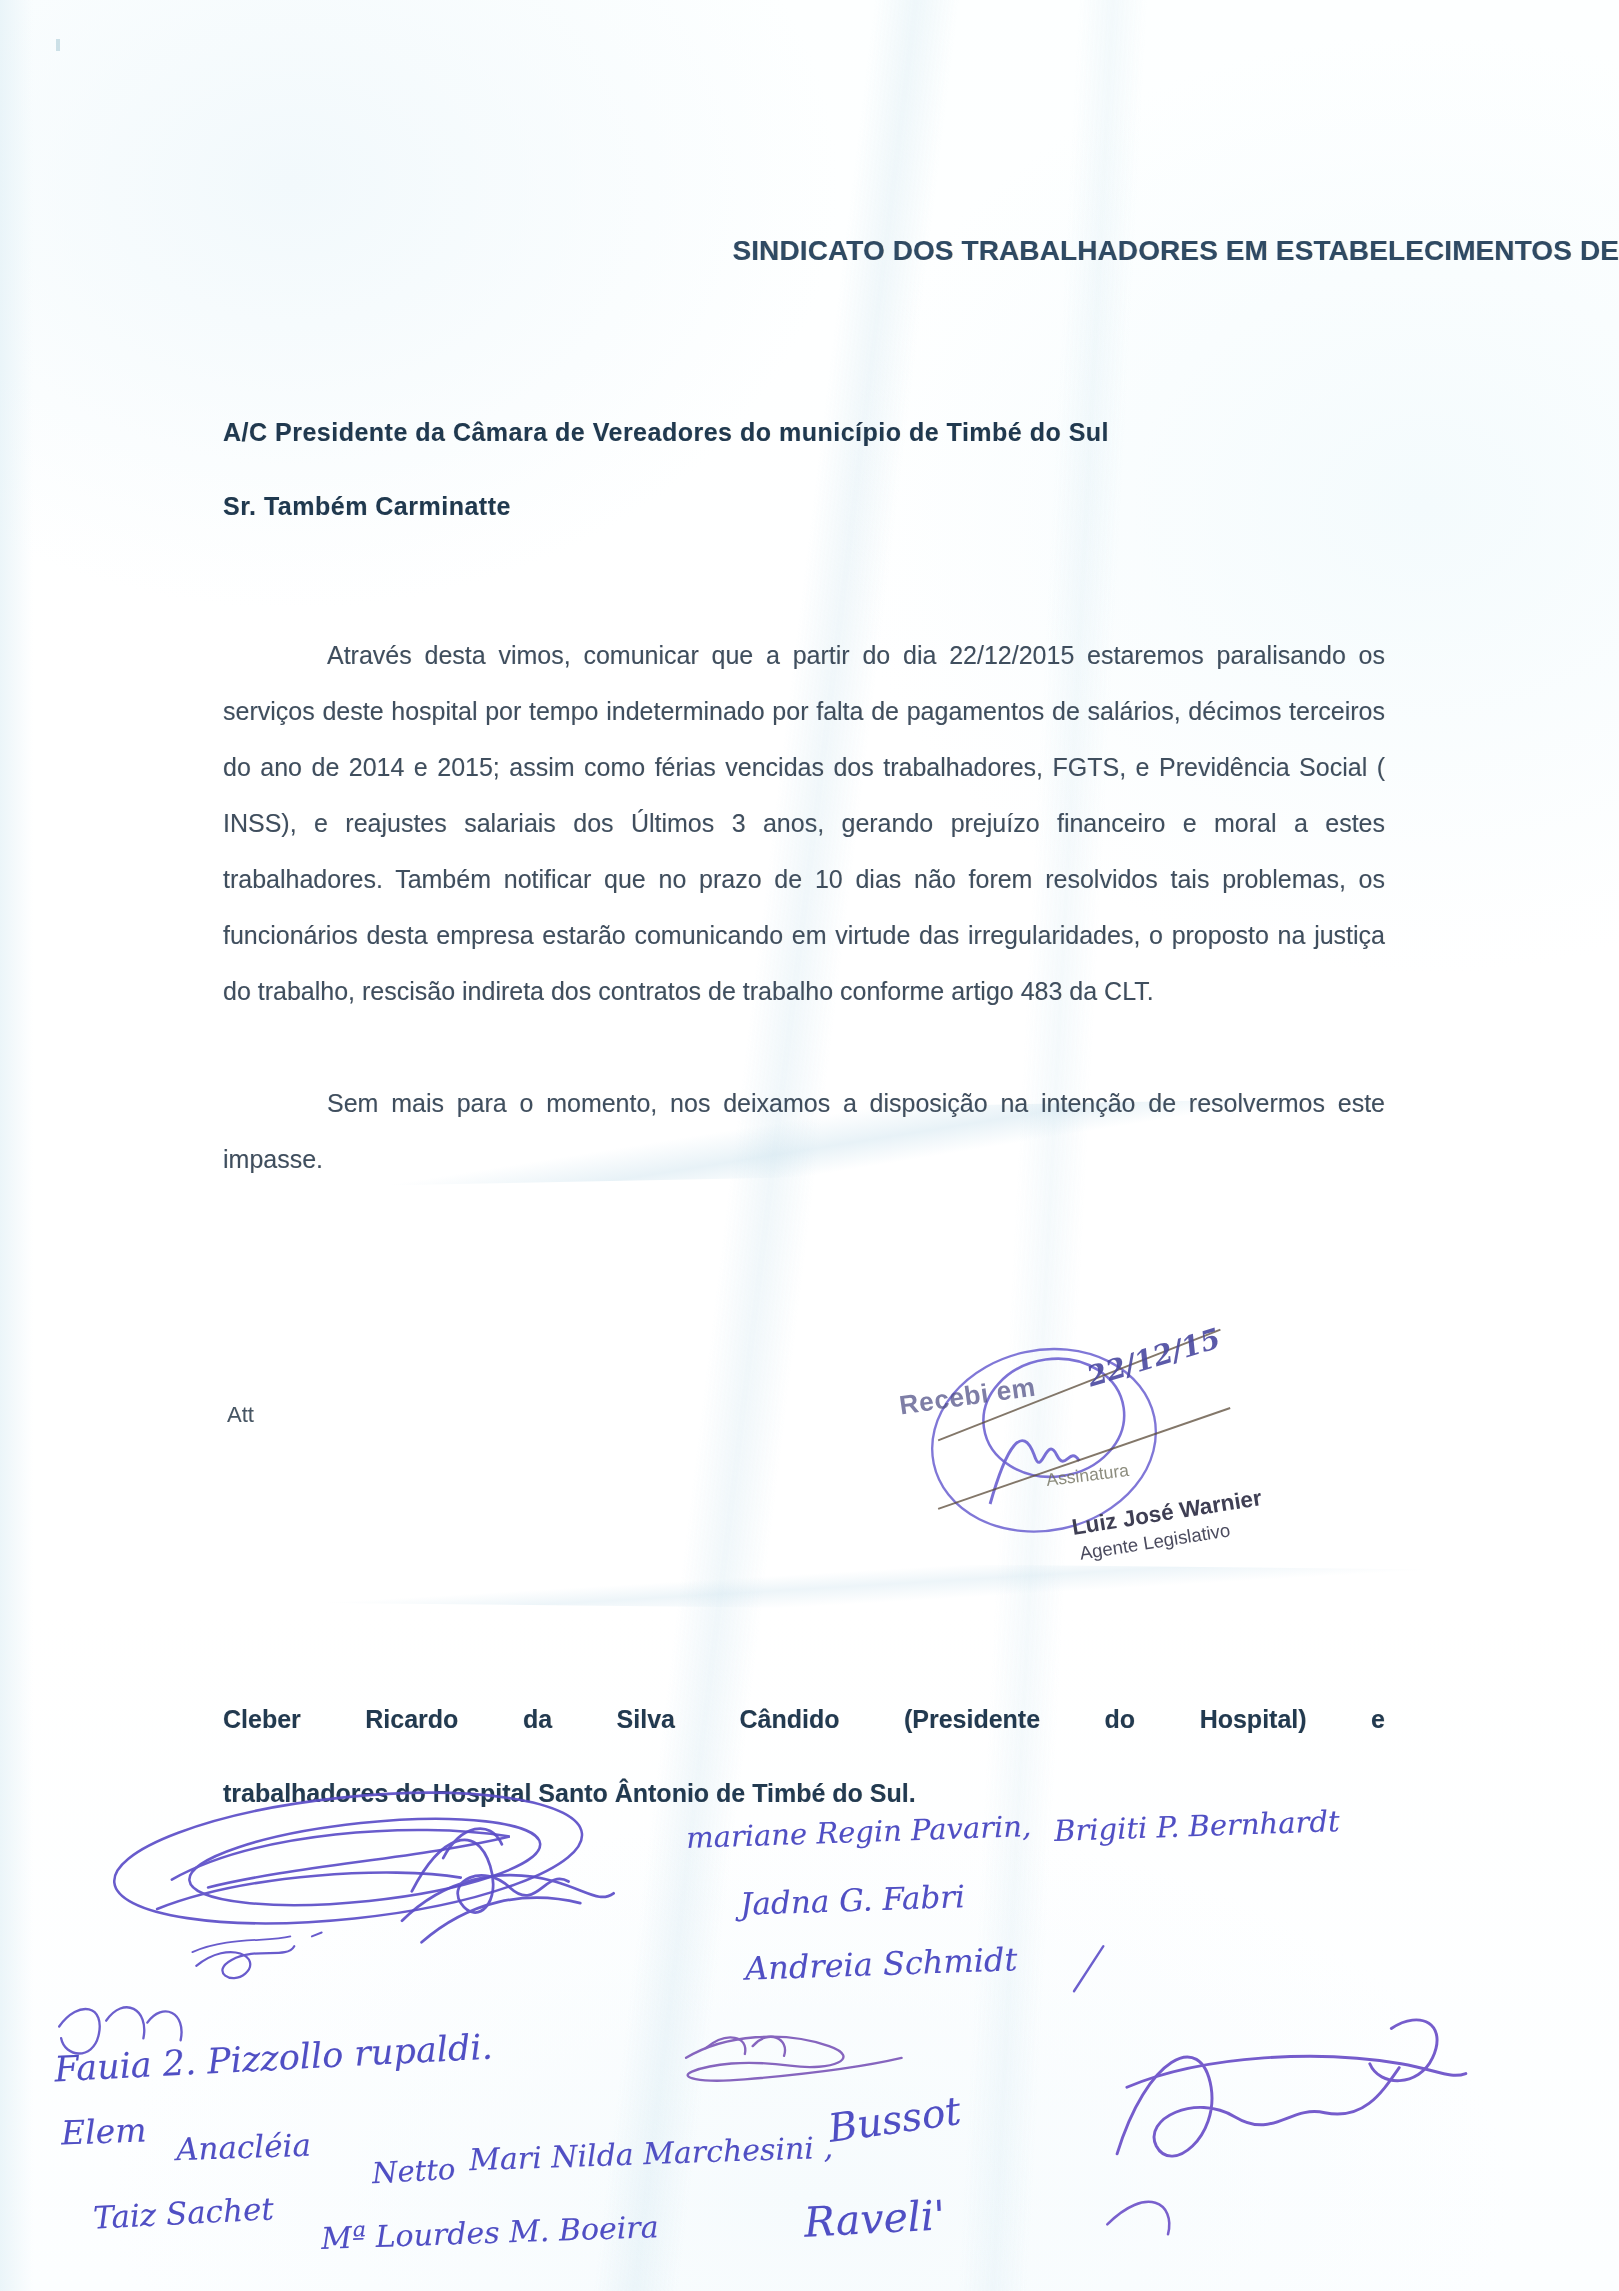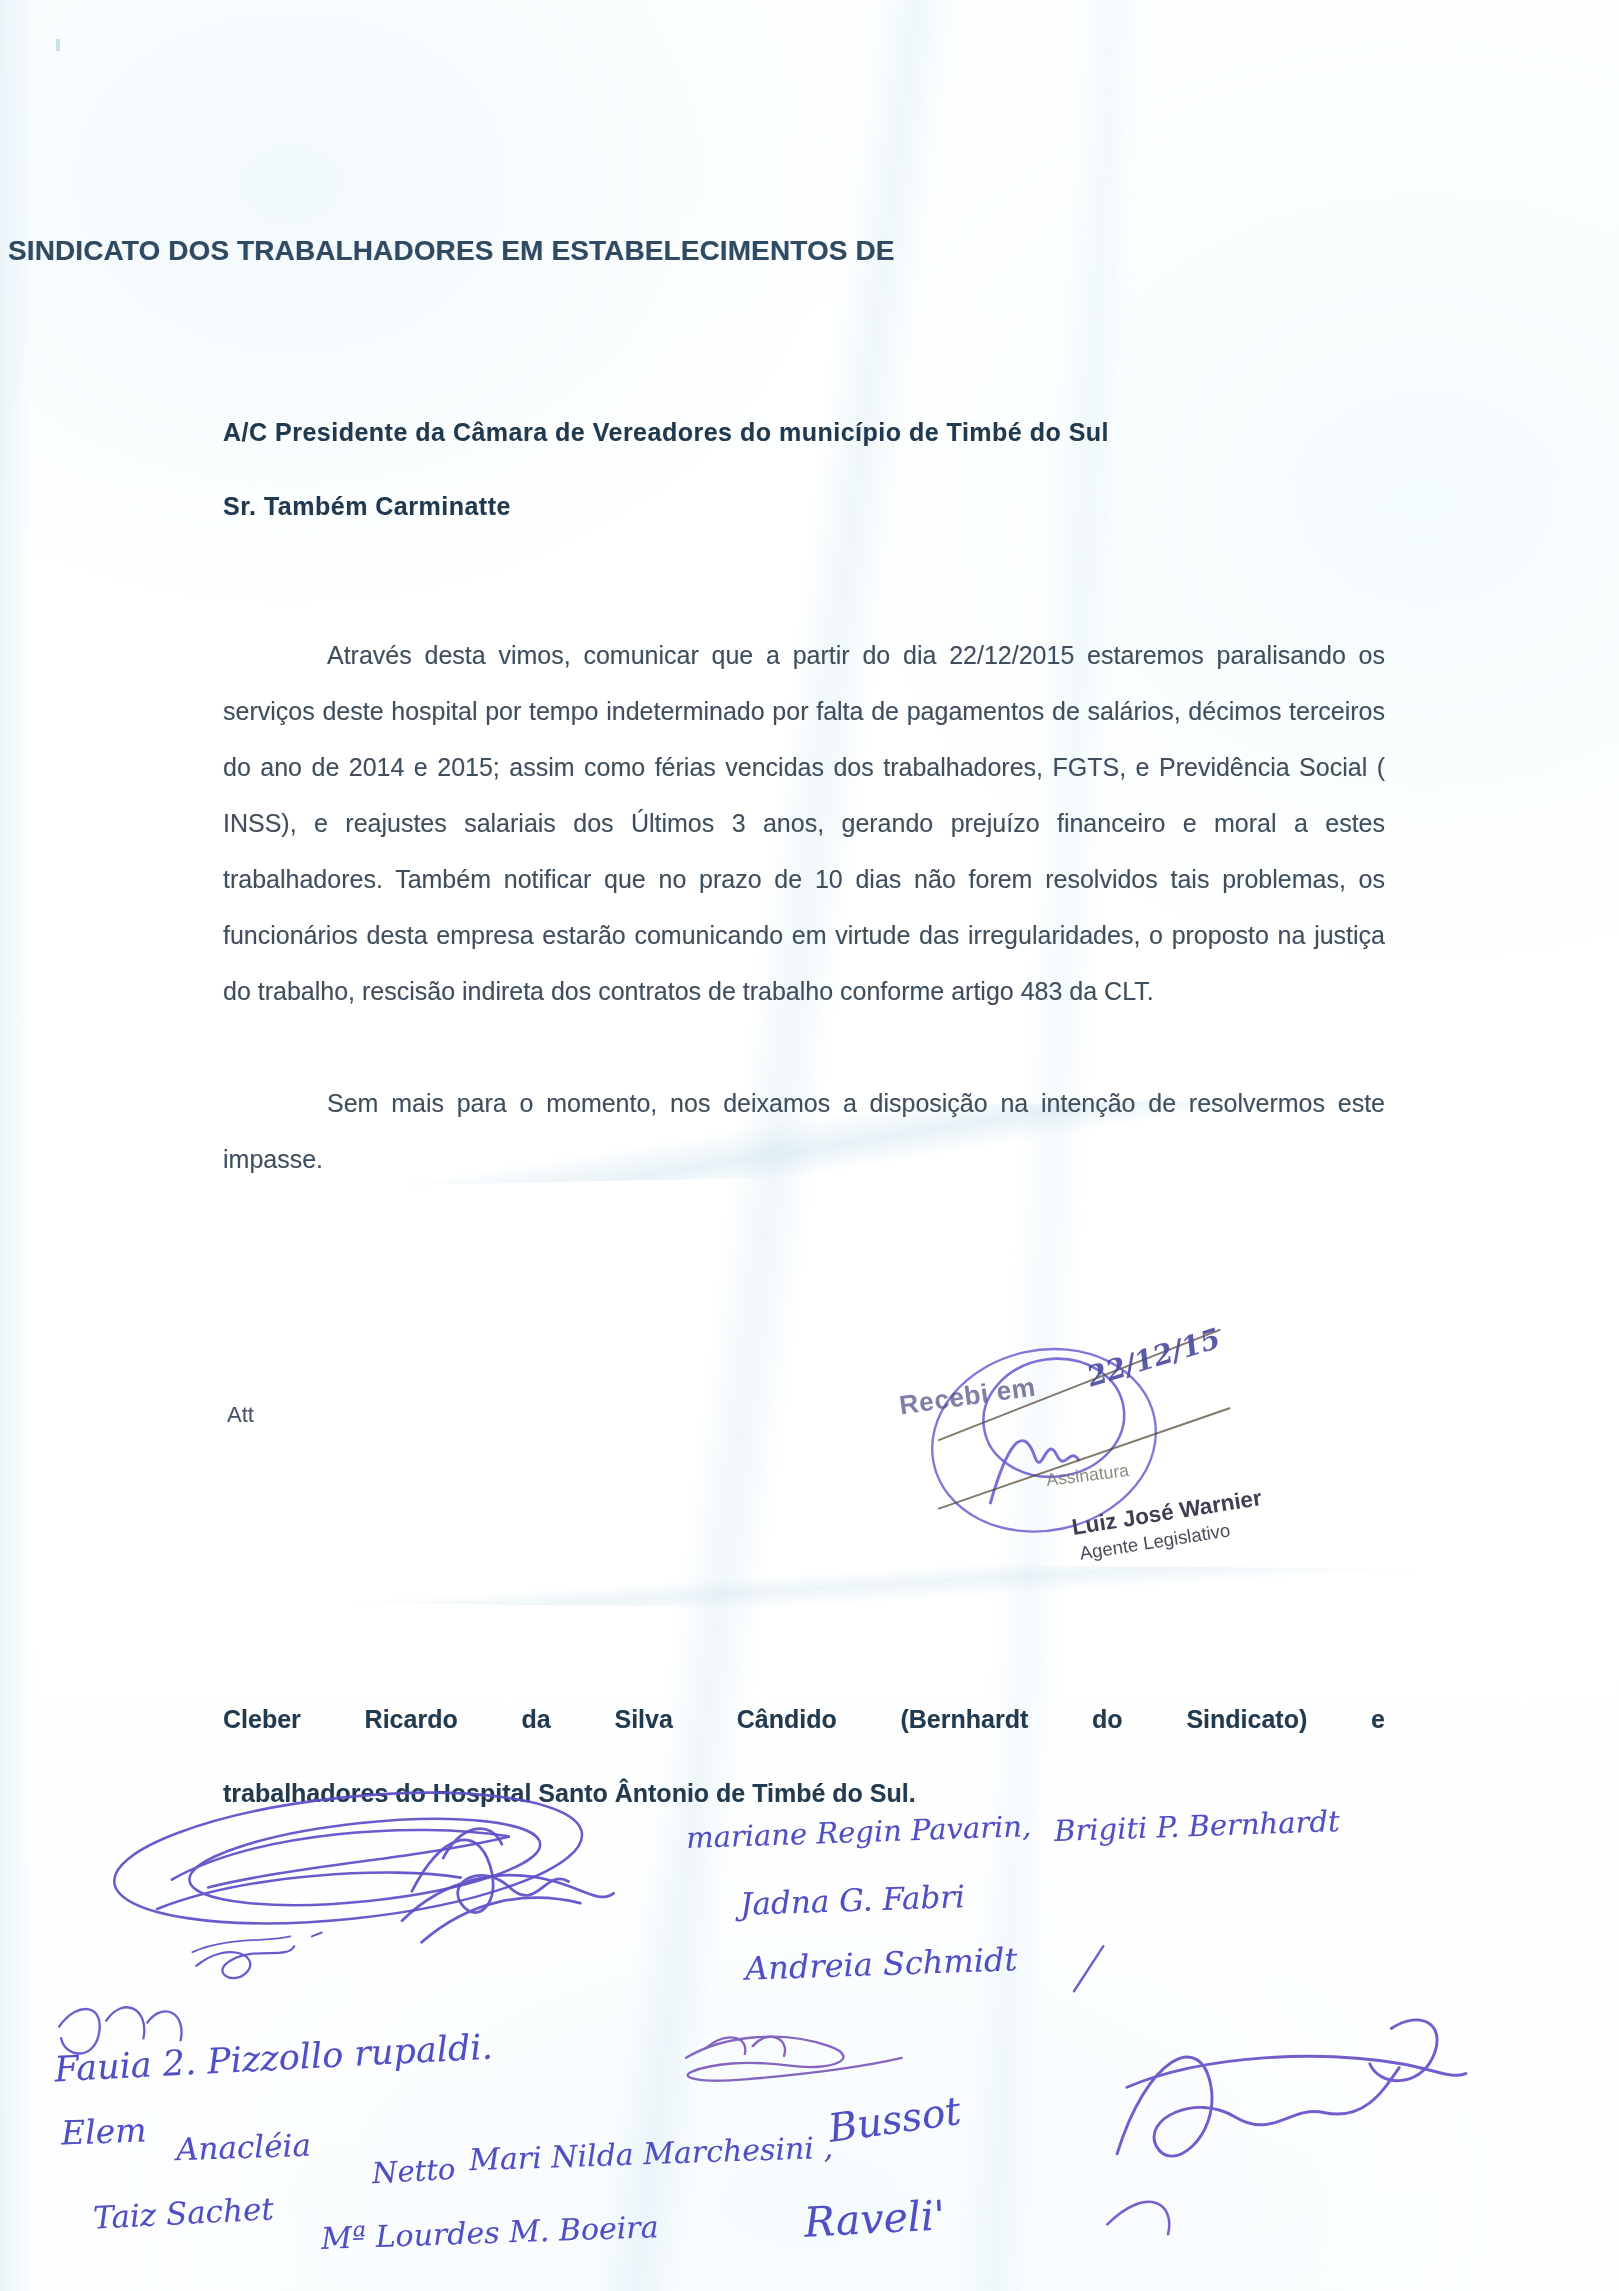--- a/index.html
+++ b/index.html
@@ -62,23 +62,23 @@
   .speck {
     position: absolute;
     width: 3.9px; height: 11.8px;
     background: rgba(150,190,205,.45);
     pointer-events: none;
   }
 
   
   .letterhead {
     position: absolute;
-    left: 8px; right: 0;
+    left: 0; right: 0;
     top: 230px;
-    text-align: left;
+    text-align: right;
     color: #2f4a63;
     font-weight: bold;
     font-size: 28px;
     letter-spacing: 0.1px;
     line-height: 1.52;
     text-shadow: 0.6px 0.3px 0 rgba(150,120,70,.30), -0.5px -0.3px 0 rgba(90,130,200,.22);
   }
   .letterhead .lh-line { display: block; }
 
   .addressee {
@@ -259,21 +259,21 @@
       <line x1="42" y1="205" x2="340" y2="102" stroke="#5a4a38" stroke-width="2" opacity=".75"></line>
     </svg>
     <div class="stamp-recebi">Recebi em</div>
     <div class="stamp-date">22/12/15</div>
     <div class="stamp-assinatura">Assinatura</div>
     <div class="stamp-name">Luiz José Warnier</div>
     <div class="stamp-role">Agente Legislativo</div>
   </div>
 
   <div class="closing">
-    <span class="close-1">Cleber Ricardo da Silva Cândido (Bernhardt do Sindicato) e</span>
+    <span class="close-1">Cleber Ricardo da Silva Cândido (Presidente do Hospital) e</span>
     <span class="close-2">trabalhadores do Hospital Santo Ântonio de Timbé do Sul.</span>
   </div>
 
   <div class="sig-area">
     <svg width="1619" height="527" viewBox="0 0 1652 538" class="sig-svg">
       <g fill="none" stroke="#5c4ec8" stroke-width="2.6" opacity=".92" stroke-linecap="round">
 
         <ellipse cx="355" cy="96" rx="240" ry="62" transform="rotate(-6 355 96)"></ellipse>
         <ellipse cx="372" cy="100" rx="180" ry="40" transform="rotate(-6 372 100)"></ellipse>
         <path d="M175 118 C 260 70, 420 58, 520 74 C 430 96, 300 104, 212 126"></path>

